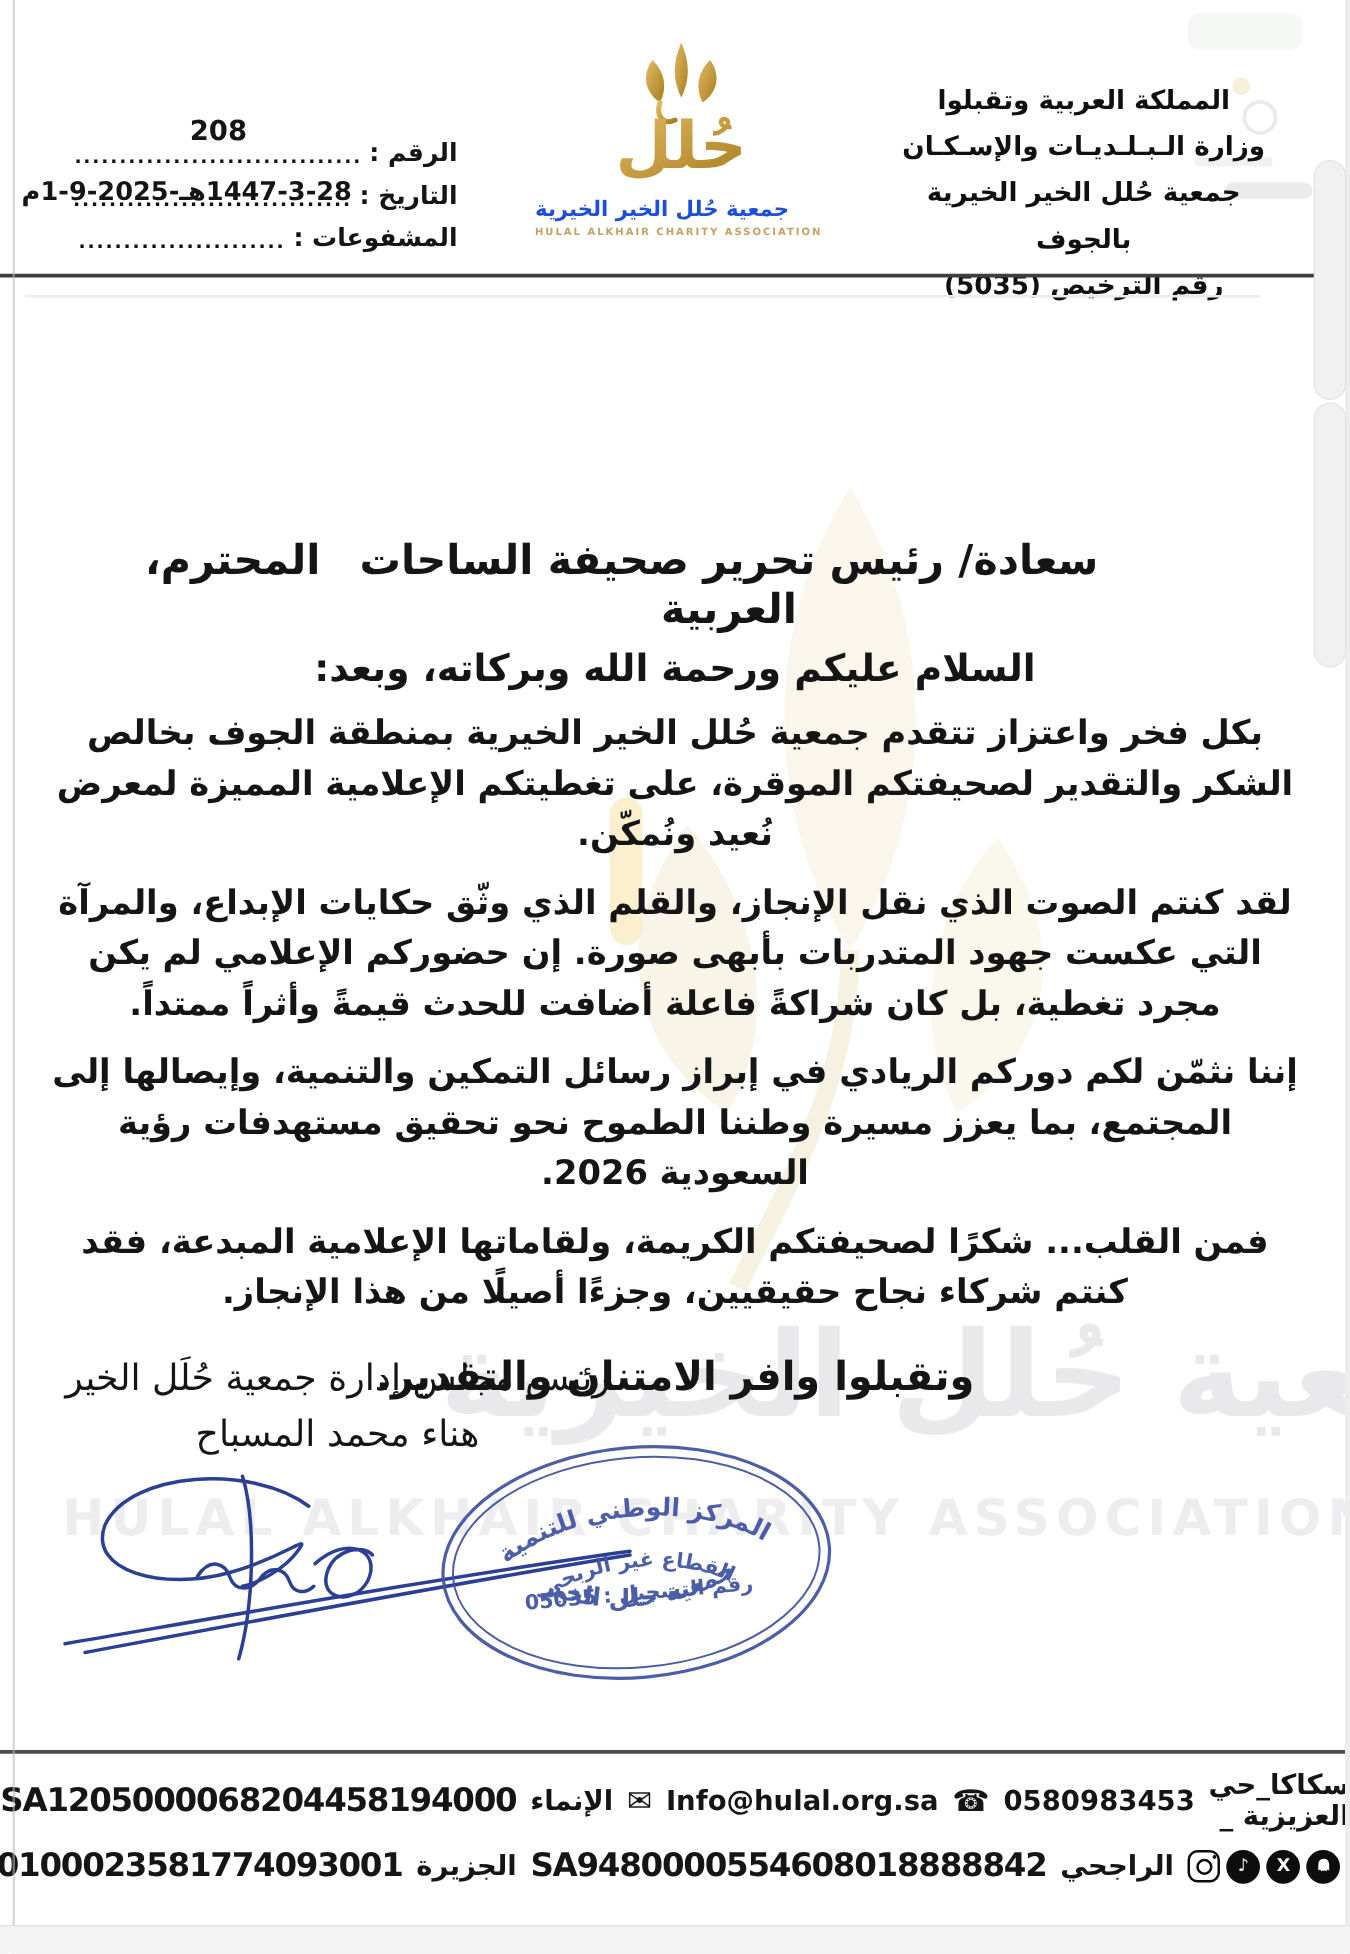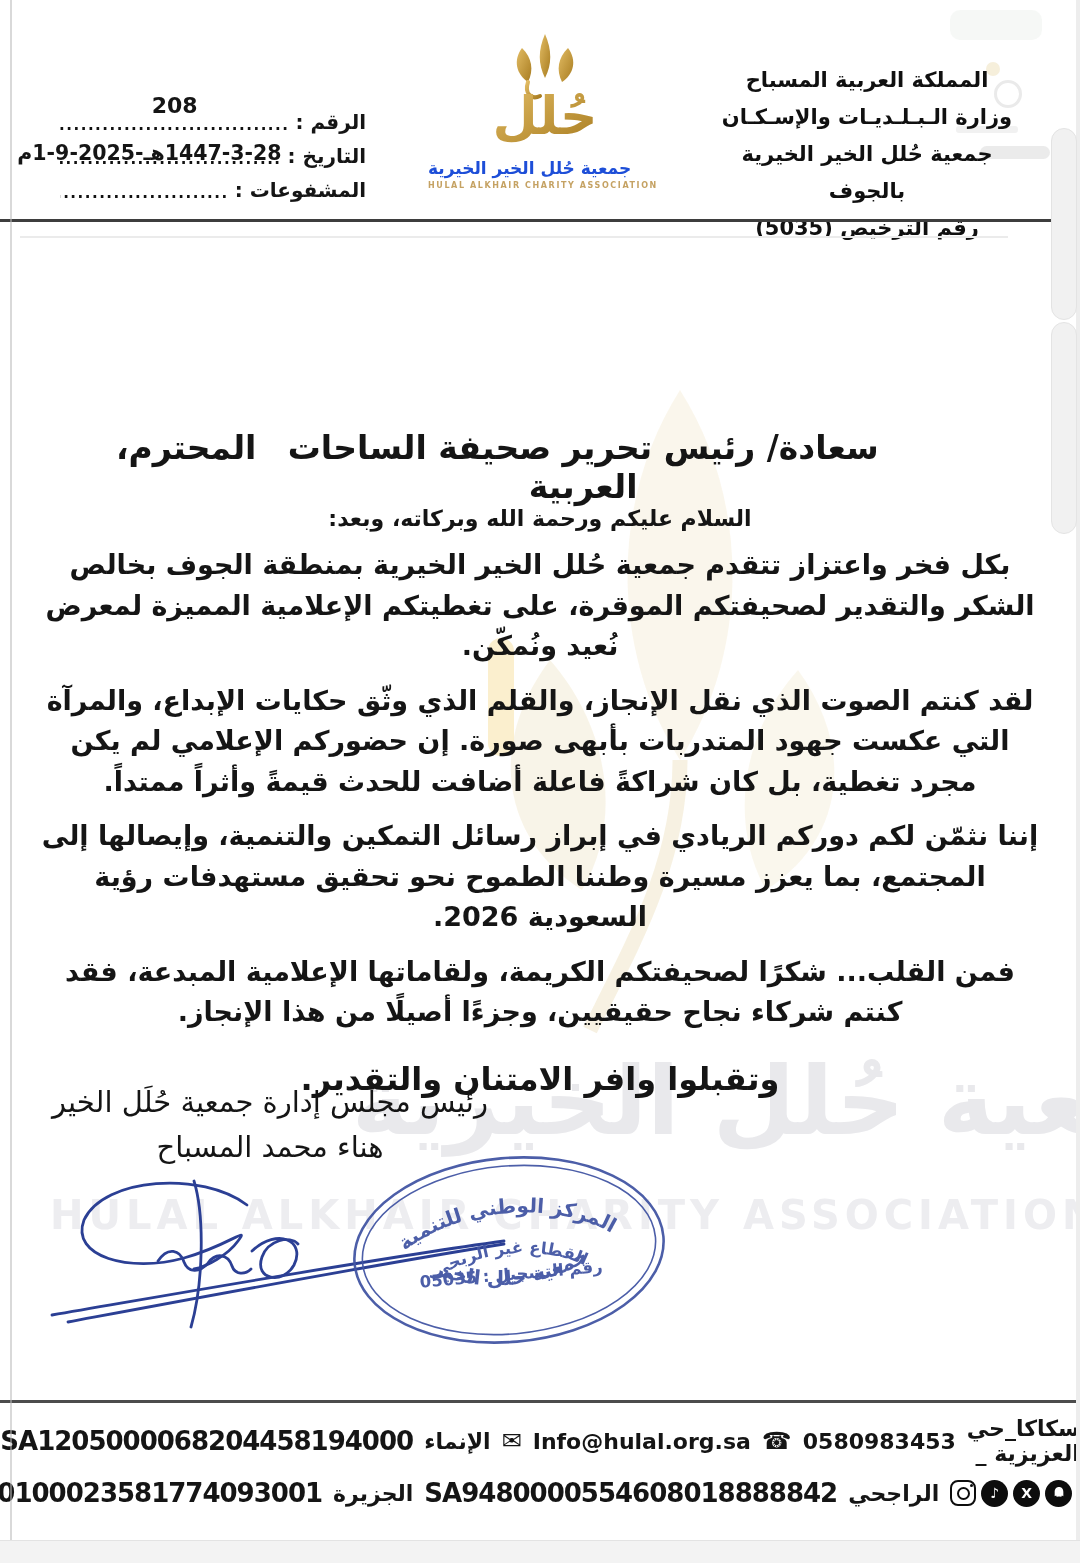--- a/index.html
+++ b/index.html
@@ -41,21 +41,21 @@
   .wm-leaf{position:absolute;left:430px;top:370px;width:470px;height:690px;opacity:.55;z-index:0;}
   .wm-ar{position:absolute;top:1046px;right:-140px;font-size:95px;font-weight:700;color:#e9e9ec;
     direction:rtl;white-space:nowrap;z-index:0;}
   .wm-en{position:absolute;top:1192px;left:50px;font-size:40px;font-weight:700;color:#ededf0;
     letter-spacing:5px;white-space:nowrap;z-index:0;}
 
   
   .letter{position:absolute;top:428px;left:38px;right:38px;direction:rtl;text-align:center;z-index:2;font-weight:700;}
   .salutation-row{display:flex;justify-content:space-between;align-items:baseline;
     padding-right:132px;padding-left:78px;font-size:33px;}
-  .greeting{font-size:22px;}
+  .greeting{font-size:30px;margin-top:12px;}
   .para{font-size:27px;line-height:1.5;margin:14px 0 0 0;}
   .closing{font-size:32px;margin-top:27px;}
 
   
   .sig-block{position:absolute;top:1080px;left:52px;width:436px;text-align:center;direction:rtl;
     font-size:29px;font-weight:400;line-height:1.55;z-index:2;}
   .sig-ink{position:absolute;left:42px;top:1165px;width:475px;height:175px;z-index:3;}
   .stamp{position:absolute;left:344px;top:1150px;width:330px;height:200px;transform:rotate(-5deg);z-index:4;opacity:.95;}
 
   
@@ -95,21 +95,21 @@
     <path d="M120,290 C58,372 70,468 152,520 C194,450 178,356 120,290 Z" fill="#f4ecd6"></path>
     <path d="M368,300 C426,380 414,470 336,520 C298,452 312,362 368,300 Z" fill="#f7f1e0"></path>
     <path d="M250,390 C250,490 205,570 160,660" stroke="#f1e7cb" stroke-width="15" fill="none"></path>
     <rect x="58" y="268" width="26" height="118" rx="13" fill="#f6dc96" opacity="0.85"></rect>
   </svg>
 
   <div class="wm-ar">جمعية حُلل الخيرية</div>
   <div class="wm-en">HULAL ALKHAIR CHARITY ASSOCIATION</div>
 
   <div class="org-block">
-    <div>المملكة العربية المسباح</div>
+    <div>المملكة العربية وتقبلوا</div>
     <div>وزارة الـبـلـديـات والإسـكـان</div>
     <div>جمعية حُلل الخير الخيرية بالجوف</div>
     <div>رقم الترخيص (5035)</div>
   </div>
 
   <div class="logo">
     <svg width="234" height="122" viewBox="0 0 234 122" aria-hidden="true">
       <defs>
         <linearGradient id="gold" x1="0" y1="0" x2="1" y2="1">
           <stop offset="0" stop-color="#e2bc64"></stop>

